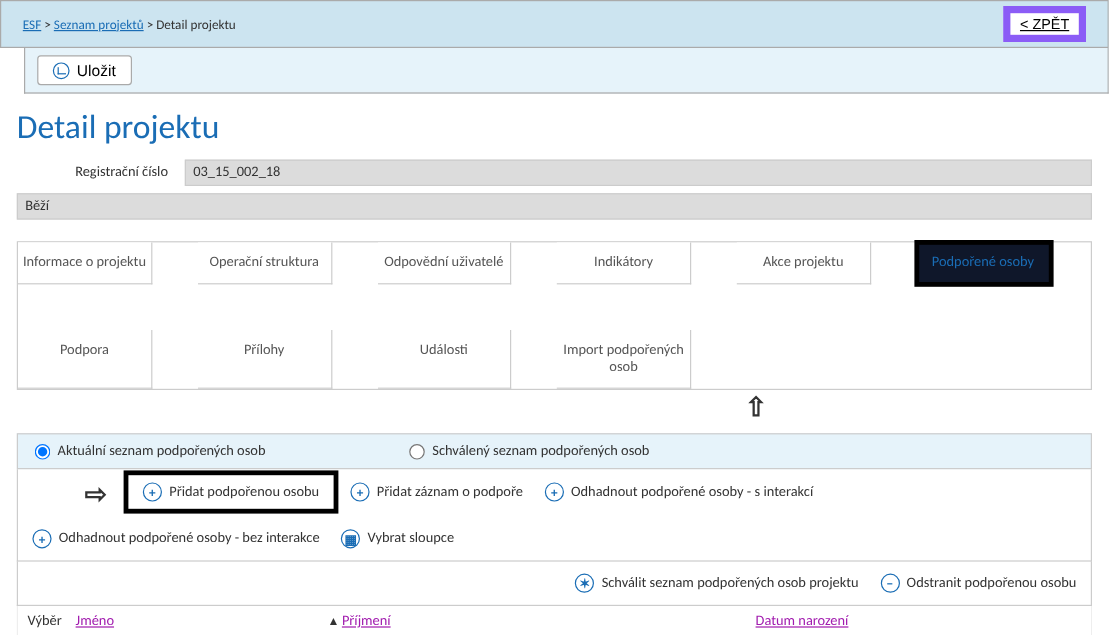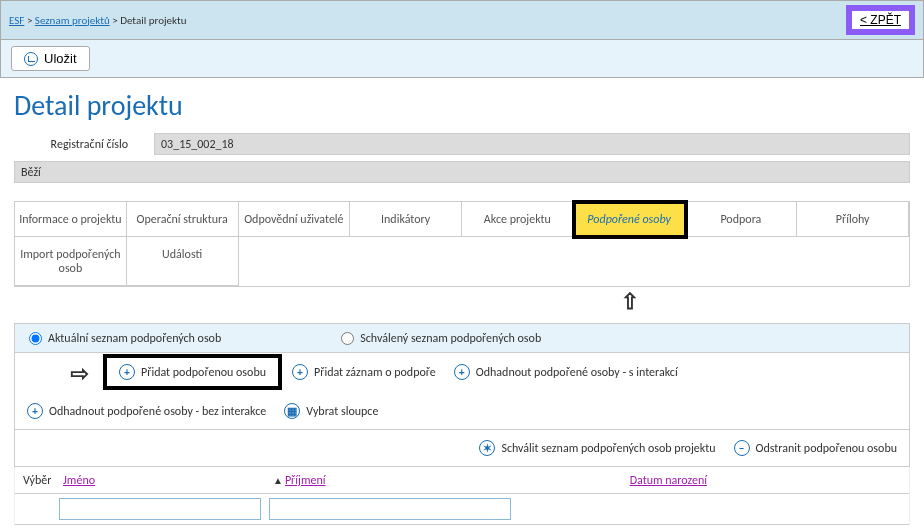--- a/index.html
+++ b/index.html
@@ -1,37 +1,37 @@
 <!DOCTYPE html>
 <html><head>
 <meta charset="utf-8">
 <style>
   * { box-sizing: border-box; margin: 0; padding: 0; }
   body { font-family: Calibri, Arial, sans-serif; font-size: 12px; color: #333; background: #fff; }
   
-  .topbar { background: #cce4f0; border: 1px solid #aaa; padding: 4px 8px; display: flex; justify-content: space-between; align-items: center; }
+  .topbar { background: #cce4f0; border: 1px solid #aaa; padding: 4px 18px; display: flex; justify-content: space-between; align-items: center; }
   .breadcrumbs { font-size: 11px; color: #333; }
   .breadcrumbs a { color: #1a6db5; text-decoration: underline; }
   .back-btn { background: #fff; border: 6px solid #8b5cf6; padding: 2px 8px; font-size: 12px; cursor: pointer; text-decoration: underline; }
   
-  .toolbar-row { background: #e6f3fa; border-left:1px solid #aaa; border-right:1px solid #aaa; border-bottom:1px solid #aaa; padding: 6px 10px; }
+  .toolbar-row { background: #e6f3fa; border-left:1px solid #aaa; border-right:1px solid #aaa; border-bottom:1px solid #aaa; padding: 6px 10px; margin-left: 20px; }
   .save-btn { background: #fff; border: 1px solid #aaa; border-radius: 3px; padding: 4px 12px; font-size: 13px; cursor: pointer; display:inline-flex; align-items:center; gap:6px;}
   .save-icon { display:inline-block; width:14px; height:14px; border:1.5px solid #1a6db5; border-radius:50%; position:relative;}
   .save-icon::before { content:""; position:absolute; left:3px; top:3px; width:6px; height:5px; border:1.5px solid #1a6db5; border-top:none; border-right:none;}
   
   .content { padding: 10px 14px; }
   .page-title { font-size: 28px; color: #1a6db5; font-weight: normal; margin-bottom: 10px; }
   
   .form-row { display: flex; align-items: center; margin-bottom: 6px; }
-  .form-label { width: 140px; text-align: right; padding-right: 26px; font-size: 12px; }
+  .form-label { width: 140px; text-align: right; padding-right: 14px; font-size: 12px; }
   .form-value { flex: 1; background: #dcdcdc; border: 1px solid #ccc; padding: 3px 6px; font-size: 12px; }
   
-  .tabs { display: flex; flex-wrap: wrap; border: 1px solid #ccc; margin-top: 18px; }
+  .tabs { display: flex; flex-wrap: wrap; border: 1px solid #ccc; margin-top: 18px; gap: 38px; }
   .tab { border-right: 1px solid #ccc; border-bottom: 1px solid #ccc; padding: 10px 0; font-size: 12px; color: #555; text-align: center; cursor: pointer; background: #fff; width: 12.5%; }
-  .tab.active { background: #fde047; color: #1a6db5; outline: 4px solid #000; outline-offset: -2px; position:relative; z-index:1;font-style:italic;}
+  .tab.active { background: #0f172a; color: #1a6db5; outline: 4px solid #000; outline-offset: -2px; position:relative; z-index:1;}
   
   .arrow-up { font-size: 22px; line-height:1; text-align: center; margin: 4px auto 0; font-weight: bold;}
   .arrow-right { font-size: 22px; line-height:1; font-weight: bold; margin-top:4px;}
   
   .radio-row { background: #e6f3fa; border: 1px solid #ccc; padding: 7px 14px; margin-top: 10px; display:flex; gap:120px;}
   .radio-row label { font-size: 12px; display: inline-flex; align-items: center; gap: 6px; cursor:pointer;}
   
   .action-bar { border: 1px solid #ccc; border-top:none; padding: 6px 10px; display: flex; flex-wrap: wrap; gap: 14px; justify-content: flex-start; align-items: center; }
   .action-link { display: inline-flex; align-items: center; gap: 6px; font-size: 12px; color: #333; cursor: pointer; padding:4px 2px;}
   .action-link.highlight { outline: 4px solid #000; outline-offset: 2px; padding: 4px 10px;}
@@ -89,22 +89,22 @@
 
   <div class="tabs">
     <div class="tab">Informace o projektu</div>
     <div class="tab">Operační struktura</div>
     <div class="tab">Odpovědní uživatelé</div>
     <div class="tab">Indikátory</div>
     <div class="tab">Akce projektu</div>
     <div class="tab active">Podpořené osoby</div>
     <div class="tab">Podpora</div>
     <div class="tab">Přílohy</div>
+    <div class="tab tab-row2">Události</div>
     <div class="tab tab-row2">Import podpořených osob</div>
-    <div class="tab tab-row2">Události</div>
     <div style="flex:1; border-bottom:none;"></div>
   </div>
   <div class="arrow-container-up" style="margin-left:62.5%; width:12.5%;">
     <div class="arrow-up">⇧</div>
   </div>
 
   <div class="radio-row">
     <label>
       <input type="radio" name="listmode" checked="" style="">
       <span>Aktuální seznam podpořených osob</span>

